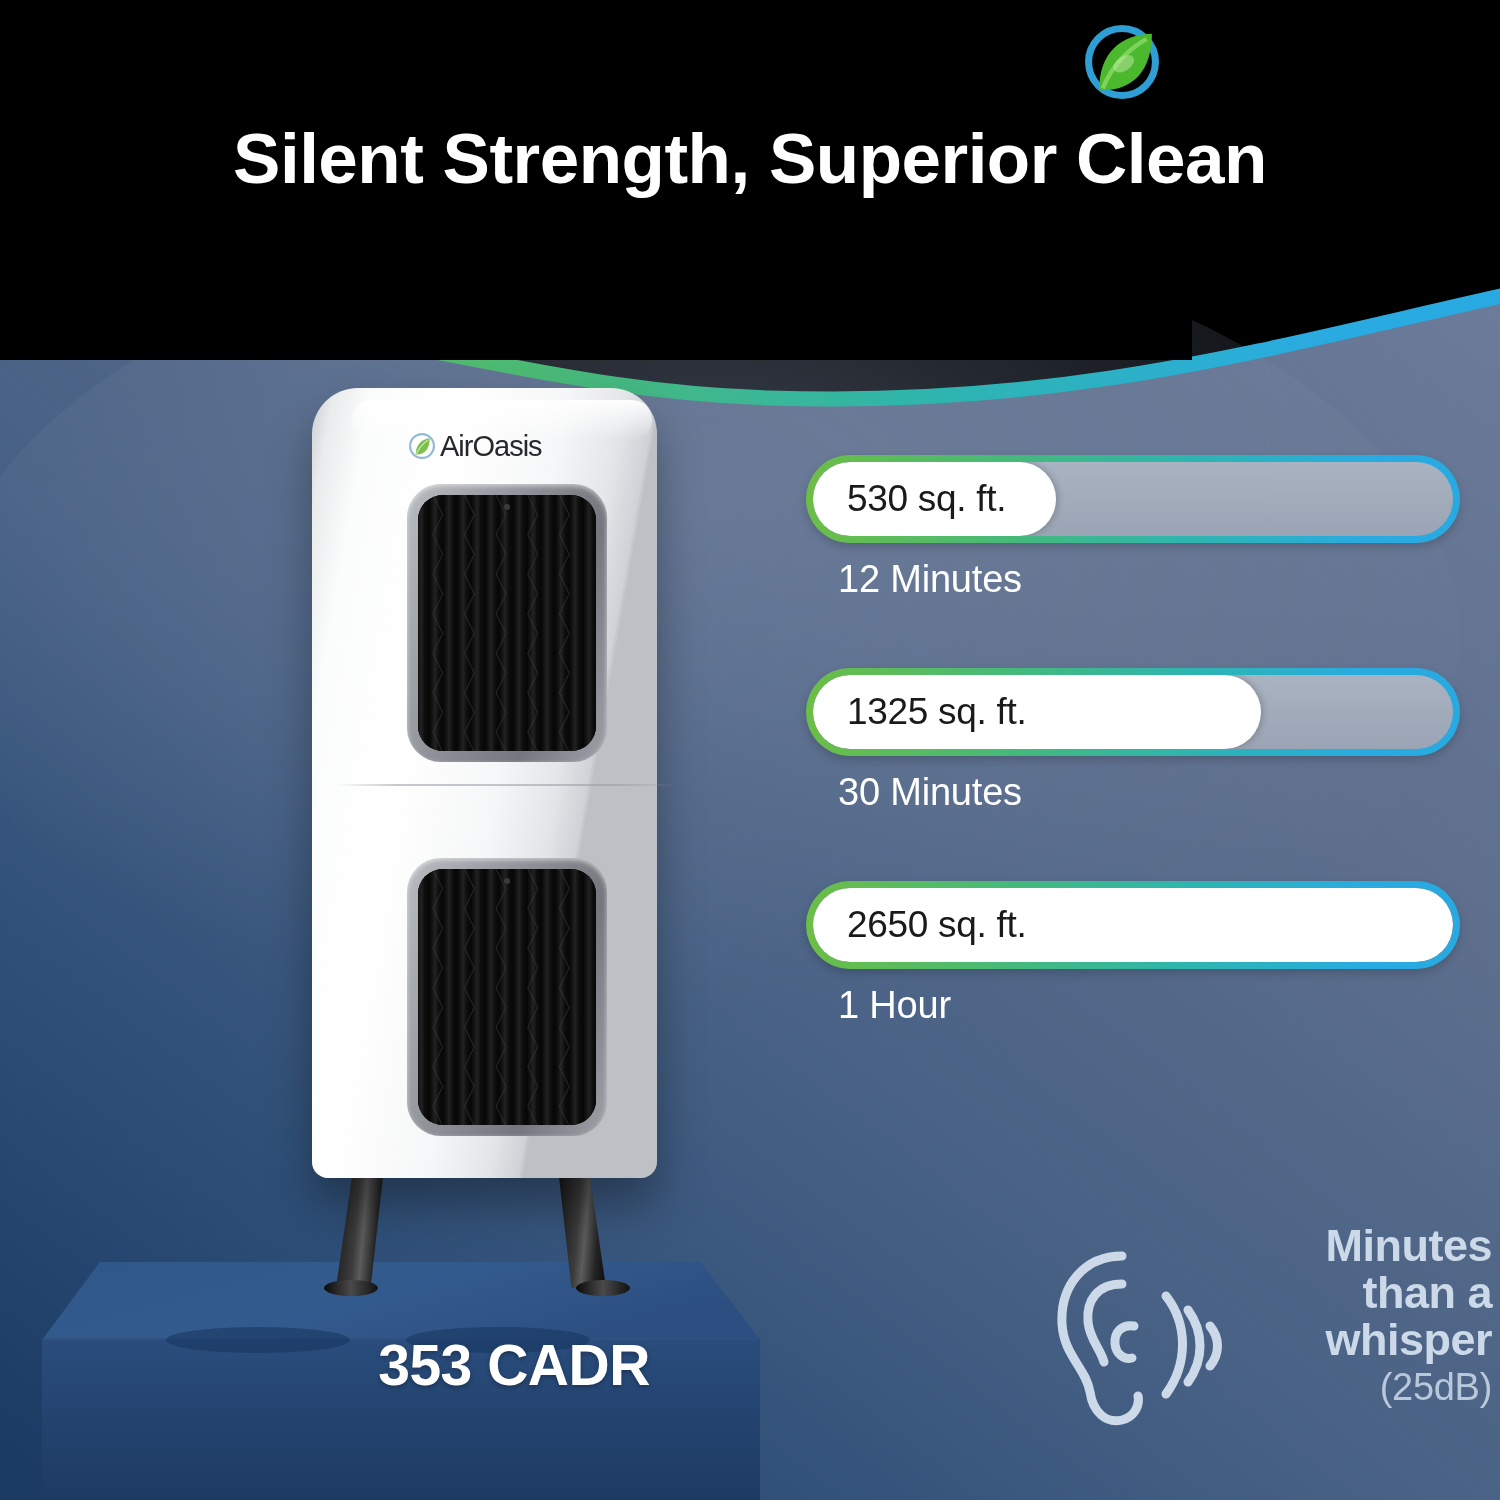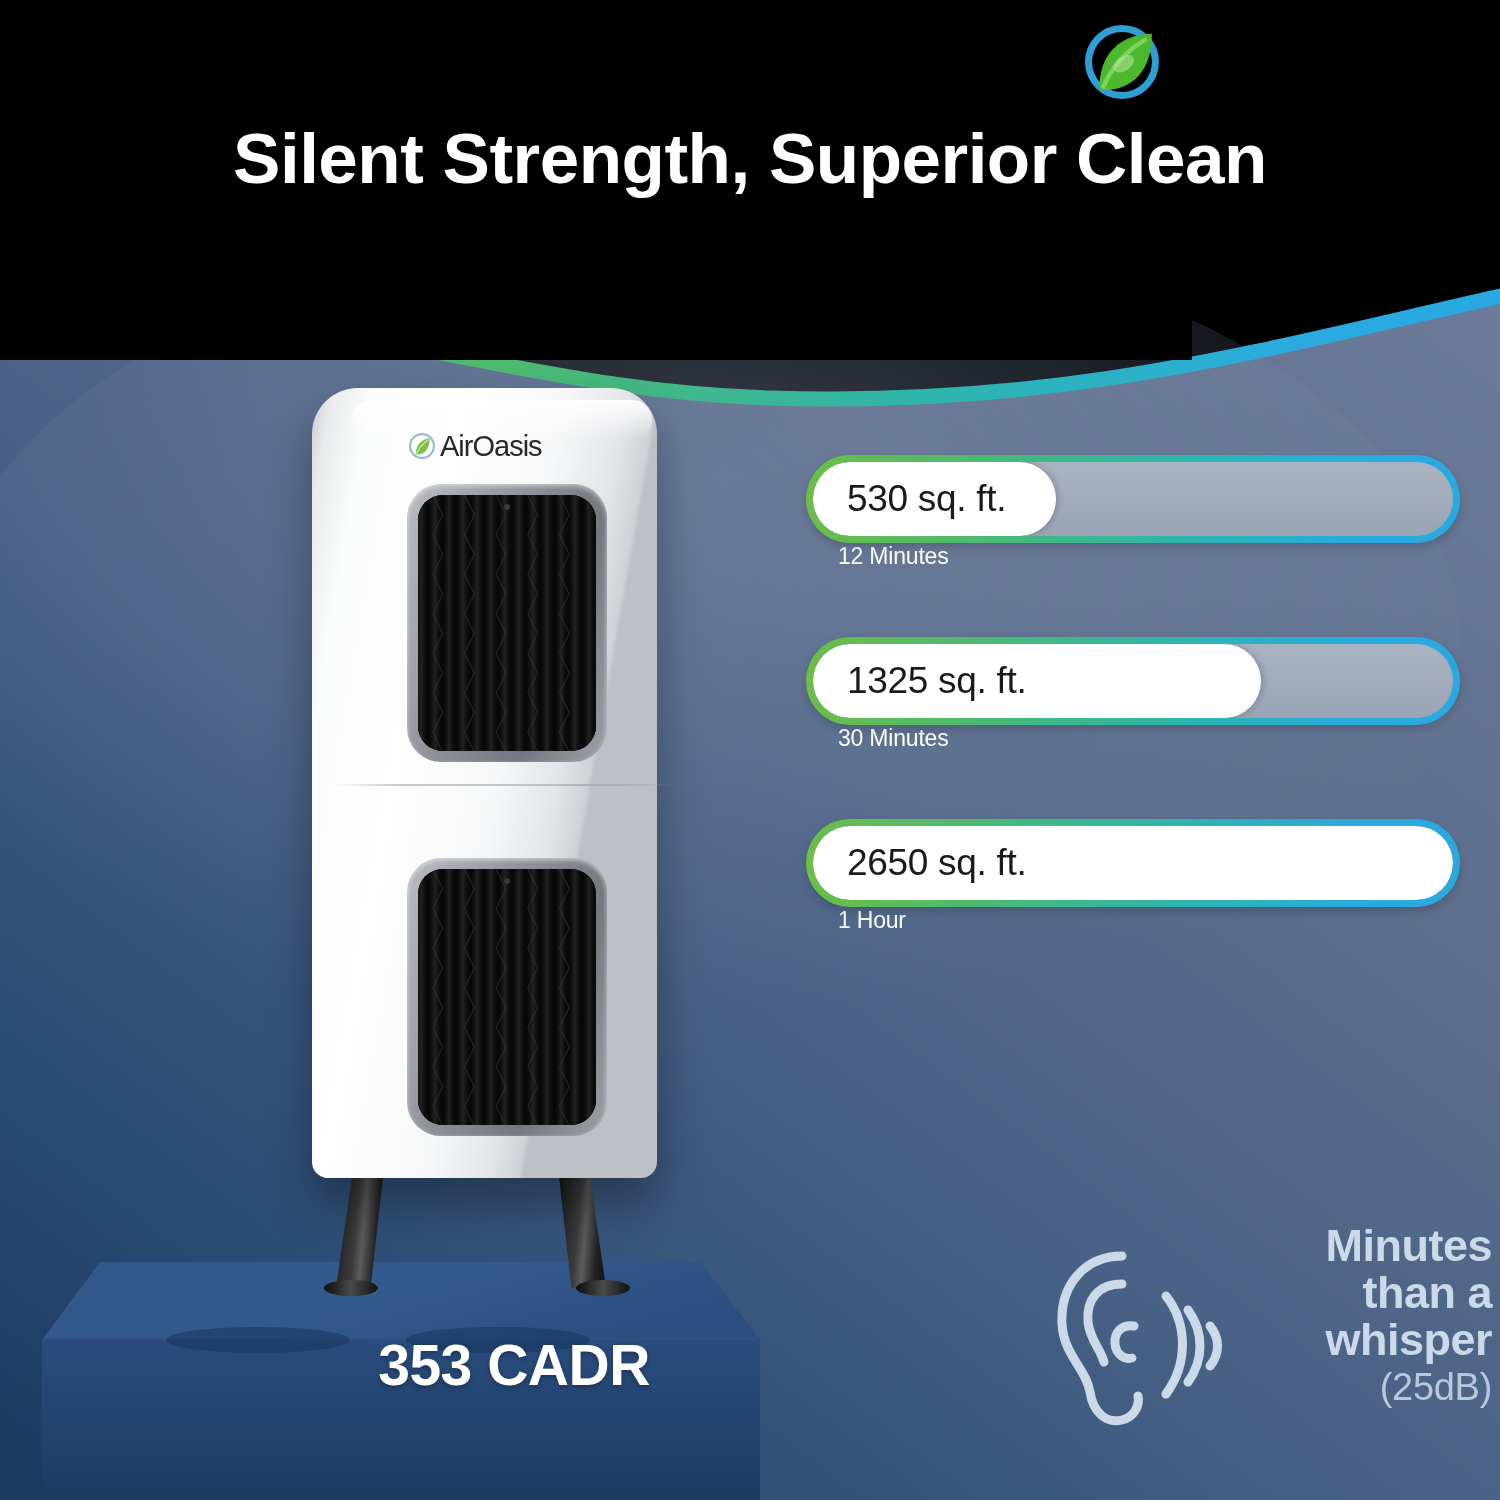--- a/index.html
+++ b/index.html
@@ -130,22 +130,22 @@
     position:absolute;left:0;top:0;height:100%;border-radius:37px;
     background:#ffffff;
     display:flex;align-items:center;
     box-shadow:2px 0 7px rgba(0,0,0,.20);
   }
   .bar-value{
     color:#1a1a1a;font-size:37px;font-weight:400;
     white-space:nowrap;padding-left:34px;letter-spacing:-0.3px;
   }
   .metric-caption{
-    padding-left:32px;
-    color:#ffffff;font-size:23px;font-weight:400;letter-spacing:-0.2px;
+    margin-top:15px;padding-left:32px;
+    color:#ffffff;font-size:38px;font-weight:400;letter-spacing:-0.2px;
   }
 
   
   #cadr{
     position:absolute;left:0;top:1332px;width:980px;text-align:center;z-index:7;
   }
   #cadr-title{
     color:#ffffff;font-size:57px;font-weight:700;letter-spacing:-0.5px;
     text-shadow:0 2px 5px rgba(0,0,0,.3);
     margin-left:48px;

